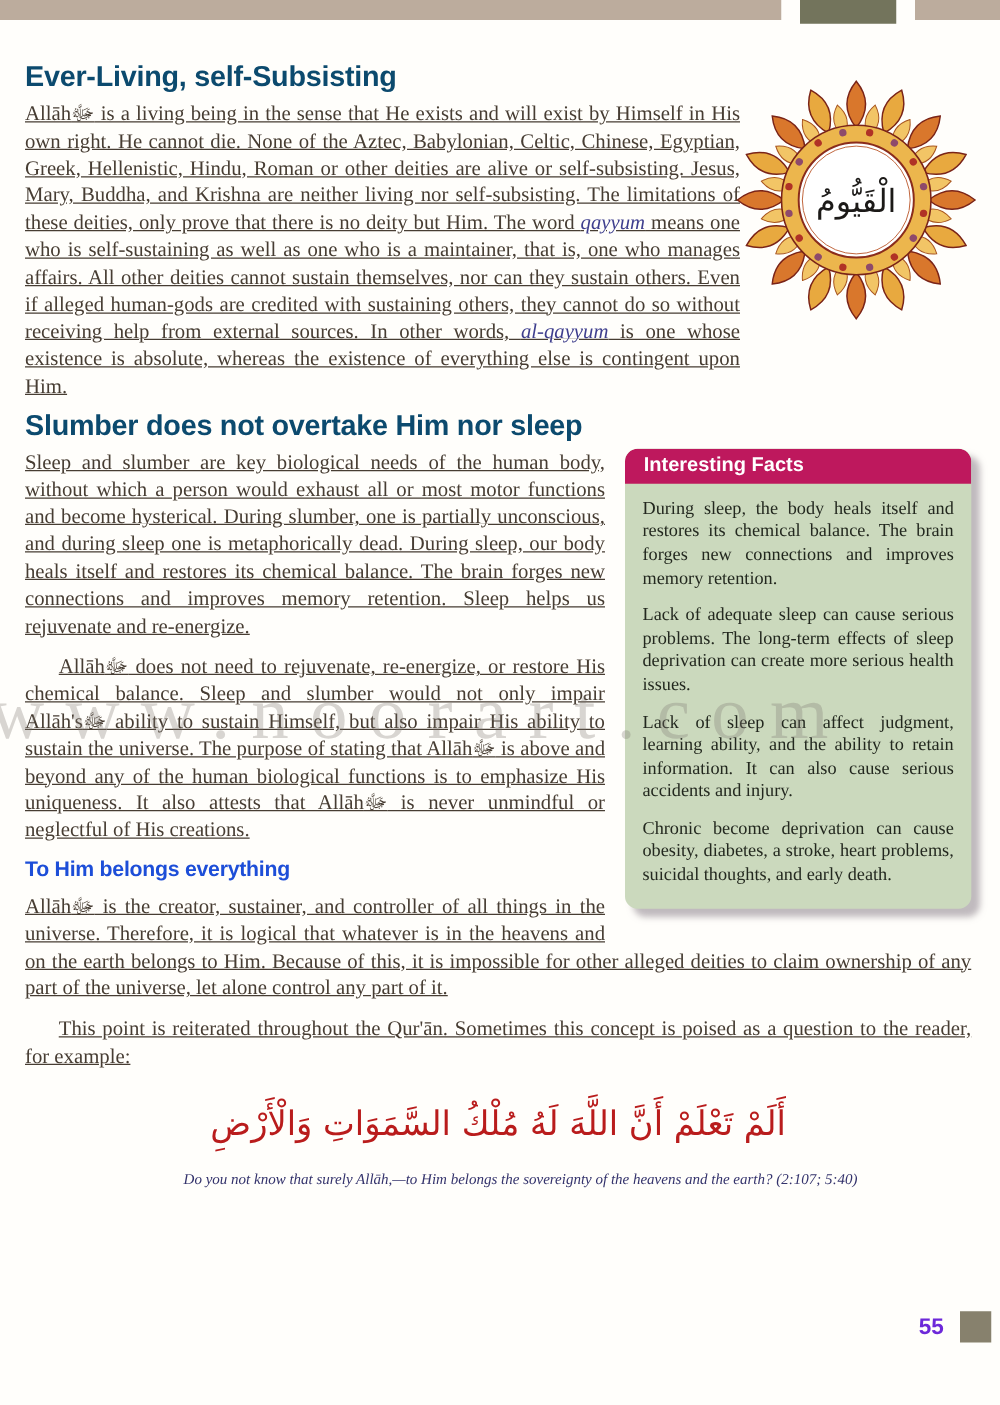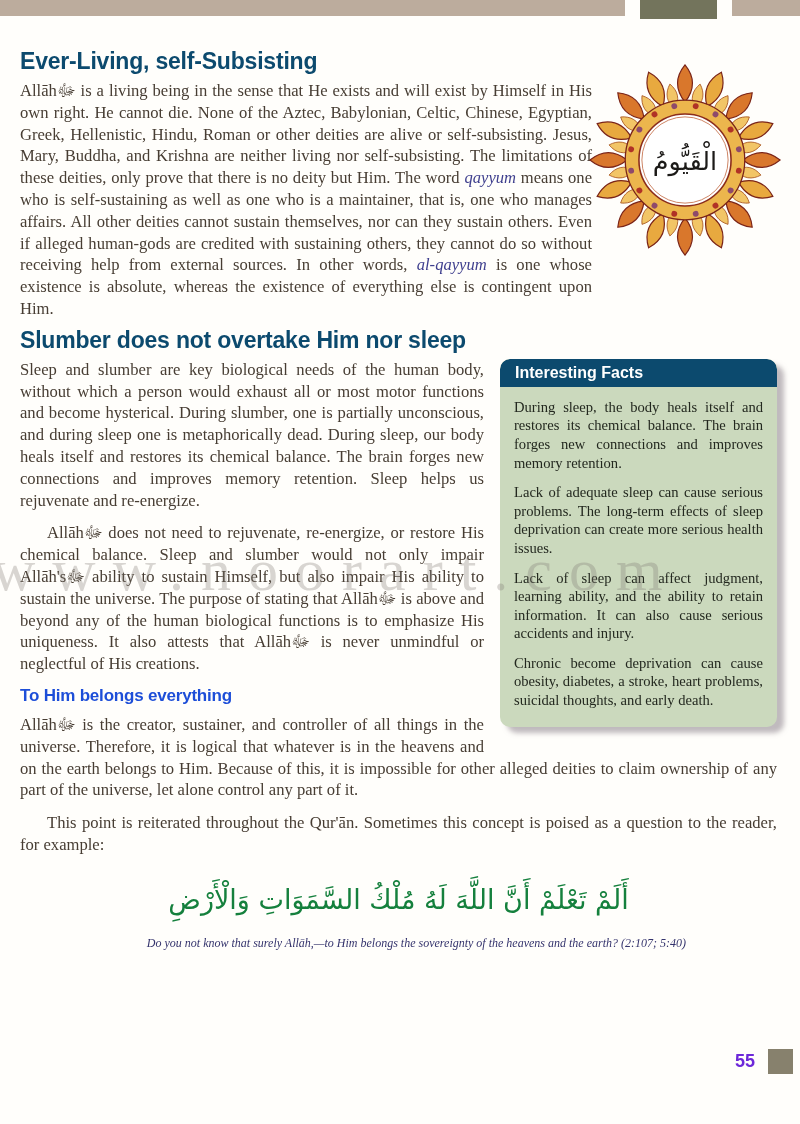--- a/index.html
+++ b/index.html
@@ -18,40 +18,40 @@
   
   .content { position:absolute; top:52px; left:20px; width:757px; }
 
   h2.sec-heading {
     font-family:"Liberation Sans", sans-serif; font-weight:bold;
     font-size:23px; line-height:19px; color:#0c4a6e;
     margin:0 0 9px 0; letter-spacing:-0.2px;
   }
   p.body {
     font-size:16.6px; line-height:21.8px; text-align:justify;
-    margin:0 0 11px 0; color:#473d33;
+    margin:0 0 11px 0; color:#473d33;text-decoration:underline;
   }
   p.indent { text-indent:27px; }
   .term { font-style:italic; color:#3f3f8e; }
 
   
   .section-1 { position:relative; min-height:225px; }
   .s1-col { width:572px; }
   .ornament { position:absolute; top:4px; right:-6px; width:196px; height:208px; }
   .ornament svg { width:100%; height:100%; }
 
   
   .facts-box {
     float:right; width:277px; margin:0 0 26px 16px;
     border-radius:10px; background:#cbd9bd;
     box-shadow:7px 6px 5px rgba(130,120,130,0.5);
     overflow:hidden;
   }
   .facts-header {
-    background:#0c4a6e; color:#ffffff;
+    background:#be185d; color:#ffffff;
     font-family:"Liberation Sans", sans-serif; font-weight:bold;
     font-size:16px; line-height:28px; height:28px; padding:0 0 0 15px;
     border-radius:10px 10px 0 0;
   }
   .facts-body { padding:11px 14px 6px 14px; }
   .facts-body p {
     font-family:Liberation Serif, serif;
     font-size:14.6px; line-height:18.6px; text-align:justify;
     color:#23281f; margin:0 0 11px 0;
   }
@@ -59,21 +59,21 @@
   h3.sec-heading {
     font-family:"Liberation Sans", sans-serif; font-weight:bold;
     font-size:17px; line-height:19px; color:#1d4ed8;
     margin:4px 0 9px 0; letter-spacing:-0.2px;
   }
 
   
   .verse {
     direction:rtl; text-align:center;
     font-family:"DejaVu Sans", sans-serif;
-    font-size:27px; line-height:44px; color:#15803d;
+    font-size:27px; line-height:44px; color:#b91c1c;
     margin:22px 40px 10px 40px;
   }
   .translation {
     font-style:italic; color:#34336c;
     font-size:12px; line-height:22px;
     margin:4px 0 0 18px; width:648px; text-align:right;
   }
 
   
   .watermark {

